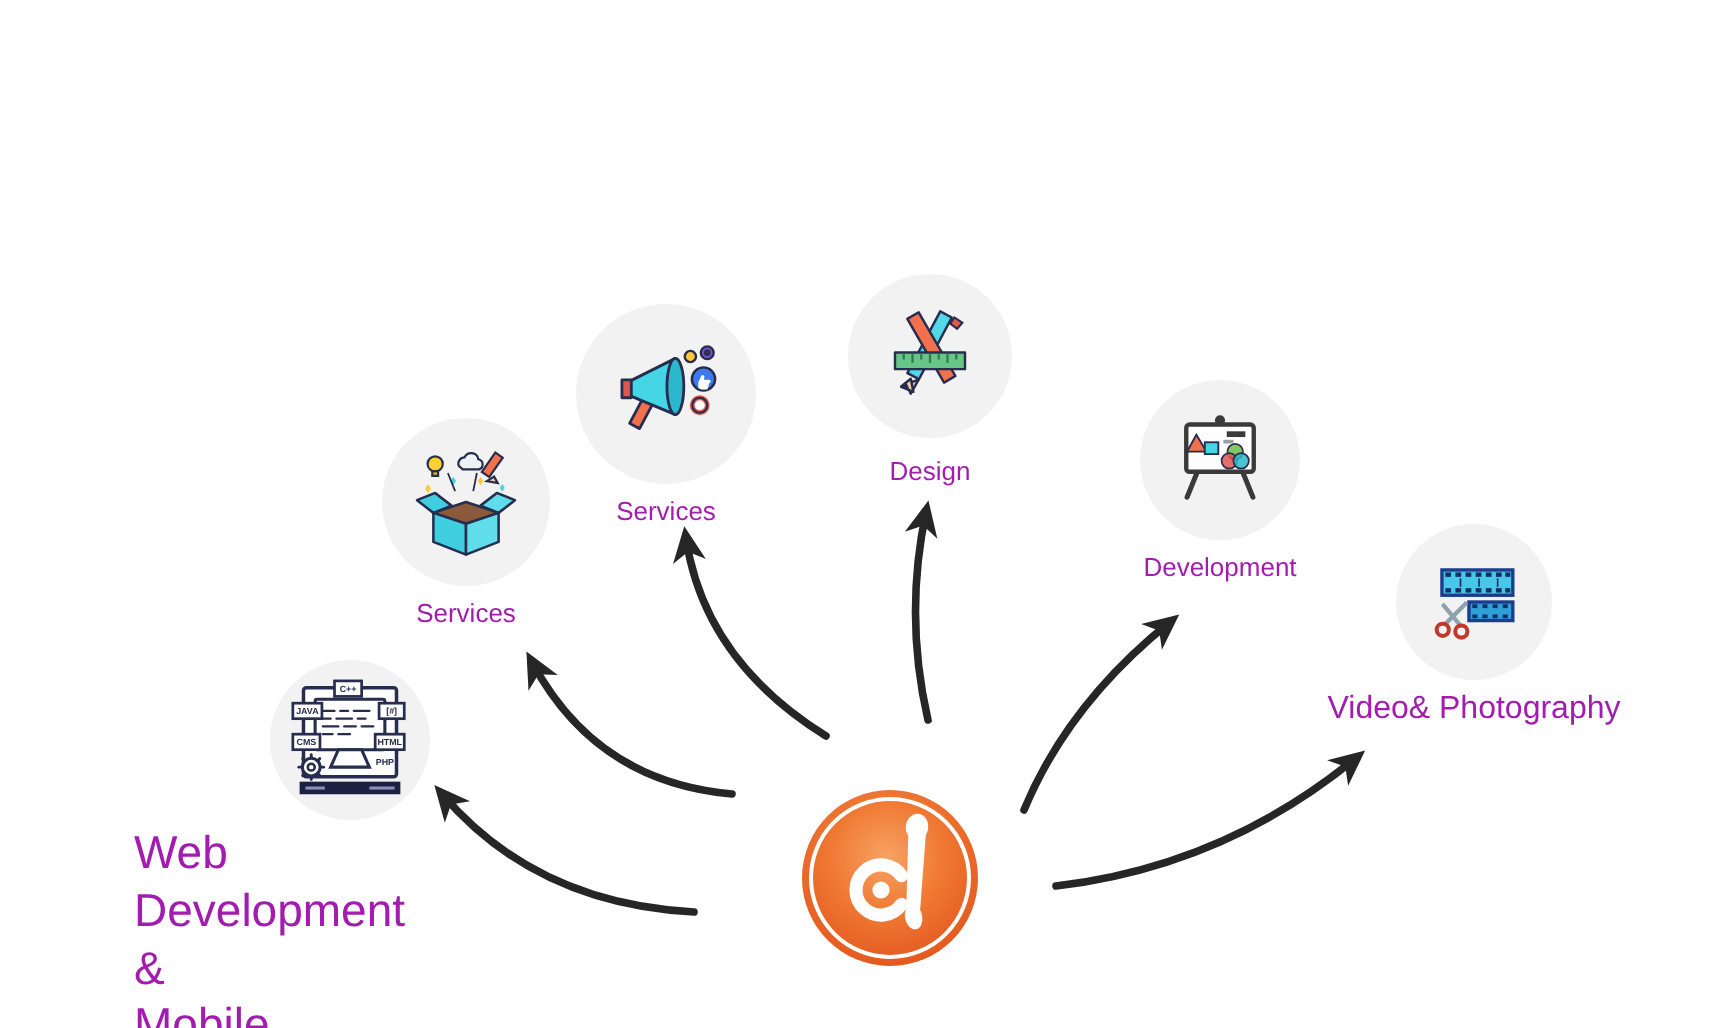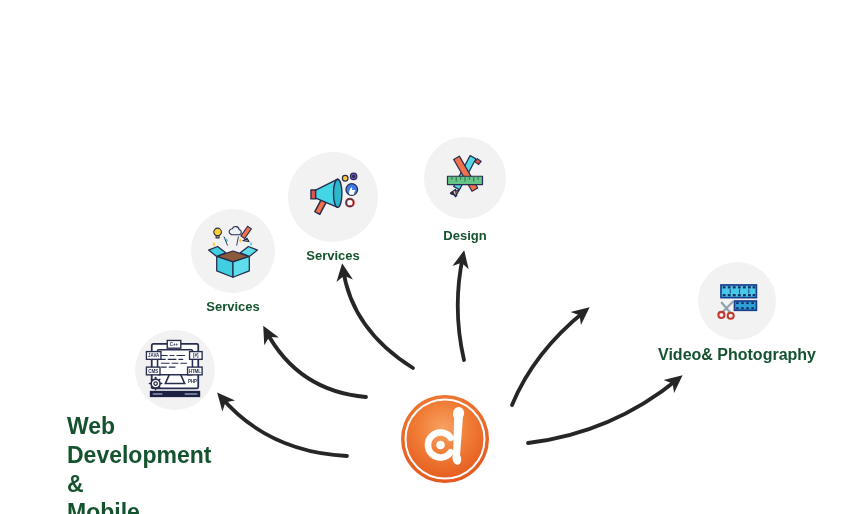--- a/index.html
+++ b/index.html
@@ -11,21 +11,21 @@
     position:absolute;top:30px;left:0;width:100%;text-align:center;
     font-size:29px;font-weight:normal;letter-spacing:0.5px;color:#ED6532;margin:0;
   }
   .node{position:absolute;}
   .bubble{
     position:absolute;left:0;top:0;border-radius:50%;background:#F2F2F3;
     display:flex;align-items:center;justify-content:center;
   }
   .svc-label{
     position:absolute;top:calc(100% + 6px);left:50%;transform:translateX(-50%);
-    white-space:nowrap;font-weight:bold;font-size:13px;color:#14532d;text-align:center;
+    white-space:nowrap;font-weight:normal;font-size:13px;color:#a21caf;text-align:center;
   }
   
   .node-webdev{left:135px;top:330px;width:80px;height:80px;}
   .node-webdev .bubble{width:80px;height:80px;}
   .node-webdev .svc-label{
     left:-68px;top:82px;transform:none;text-align:left;white-space:pre-line;
     font-size:23px;line-height:1.25;
   }
   .node-branding{left:191px;top:209px;width:84px;height:84px;}
   .node-branding .bubble{width:84px;height:84px;}
@@ -139,20 +139,42 @@
           <line x1="37" y1="30.5" x2="37" y2="34"></line>
             <line x1="42" y1="30.5" x2="42" y2="36"></line>
           <line x1="47" y1="30.5" x2="47" y2="34"></line>
         </g>
         <polygon points="46,10 50.5,13 47.5,16.5 43.5,13.5" fill="#E2574C" stroke="#272D4E" stroke-width="1.2"></polygon>
       </svg>
     </div>
     <div class="svc-label">Design</div>
   </div>
 
+  <div class="node node-development">
+    <div class="bubble">
+      <svg width="54" height="54" viewBox="0 0 64 64">
+        <circle cx="32" cy="8.5" r="3" fill="#3A3A3A"></circle>
+        <g stroke="#3A3A3A" stroke-width="3" stroke-linecap="round">
+          <line x1="19" y1="38" x2="12.5" y2="54"></line>
+          <line x1="45" y1="38" x2="51.5" y2="54"></line>
+        </g>
+        <rect x="12" y="11" width="40" height="28" rx="2" fill="#FFFFFF" stroke="#3A3A3A" stroke-width="2.6"></rect>
+        <polygon points="18,17 24,27 12.5,27" fill="#F2704B" stroke="#272D4E" stroke-width="1.1"></polygon>
+        <rect x="23" y="21.5" width="8" height="7" fill="#45D6E6" stroke="#272D4E" stroke-width="1.1"></rect>
+        <rect x="36" y="15" width="11" height="3.4" fill="#3A3A3A"></rect>
+        <rect x="34" y="20" width="6" height="2.2" fill="#9AA0A6"></rect>
+        <g stroke="#272D4E" stroke-width="1" fill-opacity="0.85">
+          <circle cx="41" cy="27" r="4.6" fill="#6CC04A"></circle>
+          <circle cx="37.5" cy="32.5" r="4.6" fill="#E2574C"></circle>
+          <circle cx="44.5" cy="32.5" r="4.6" fill="#2BB8CC"></circle>
+        </g>
+      </svg>
+    </div>
+    <div class="svc-label">Development</div>
+  </div>
 
   <div class="node node-video">
     <div class="bubble">
       <svg width="54" height="54" viewBox="0 0 64 64">
         <g stroke="#1B3E8C" stroke-width="2">
           <rect x="13" y="13" width="42" height="15" fill="#49C7E8"></rect>
           <rect x="29" y="32" width="26" height="11" fill="#2F9FD8"></rect>
         </g>
         <g fill="#123063">
           <rect x="15" y="14.5" width="3.4" height="2.6"></rect>

